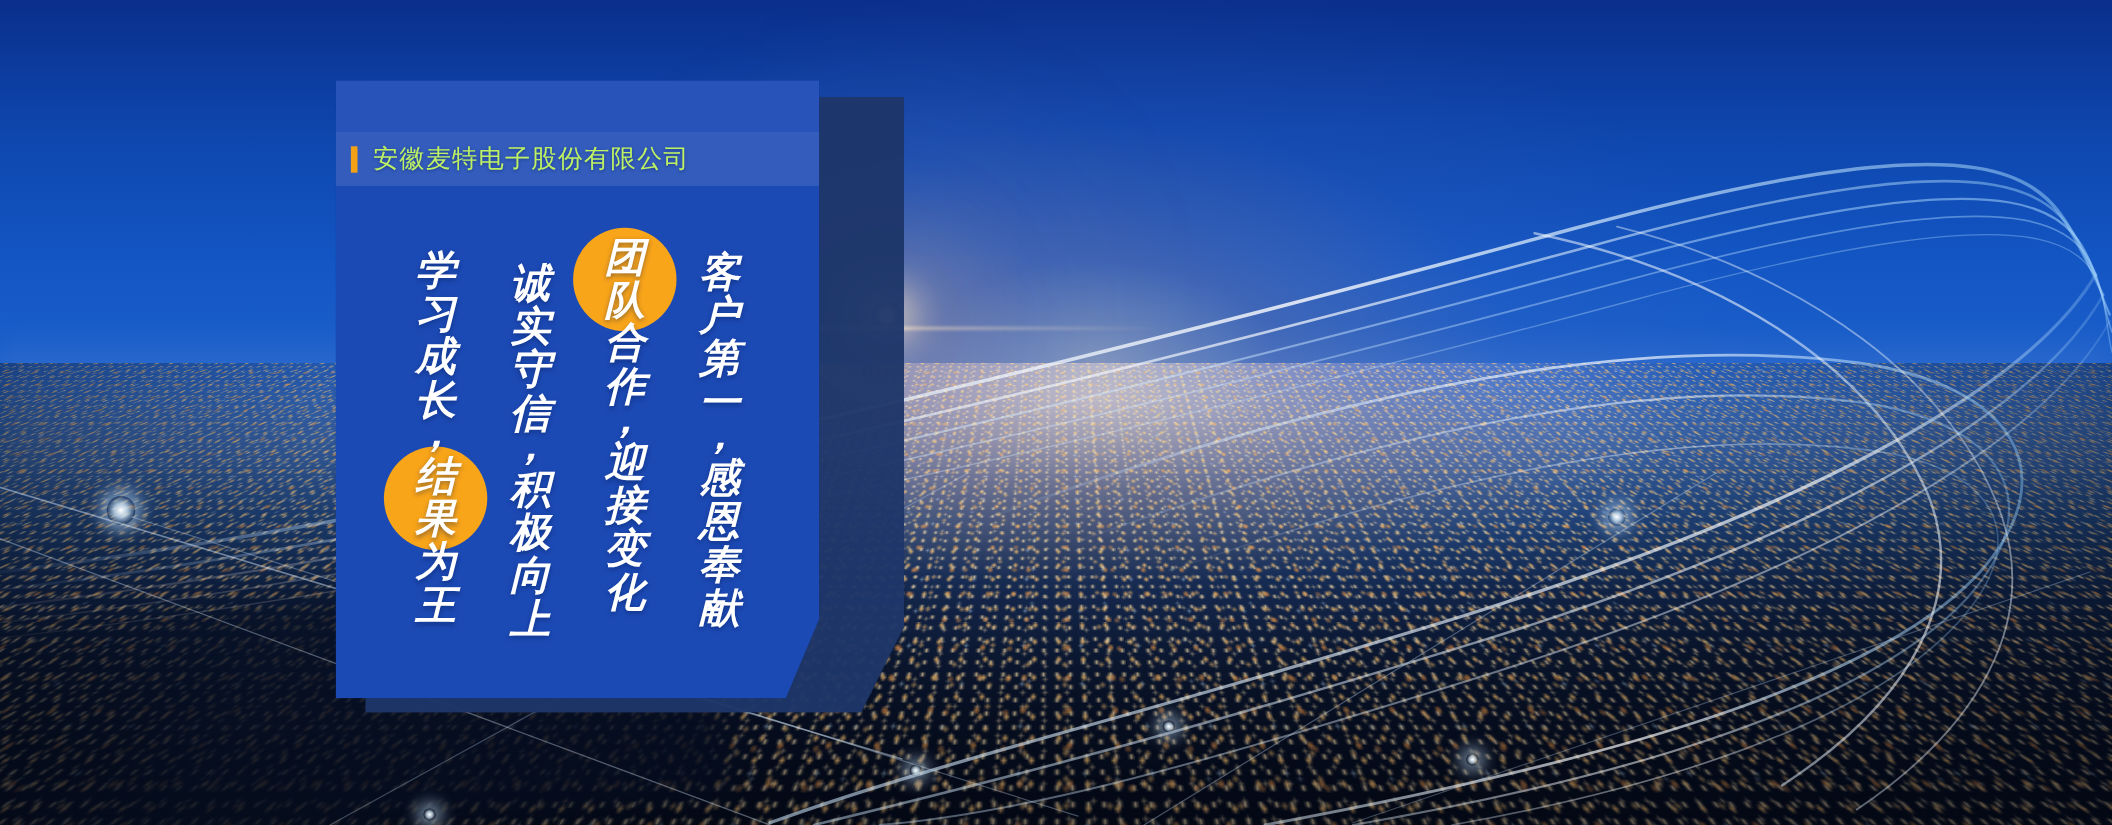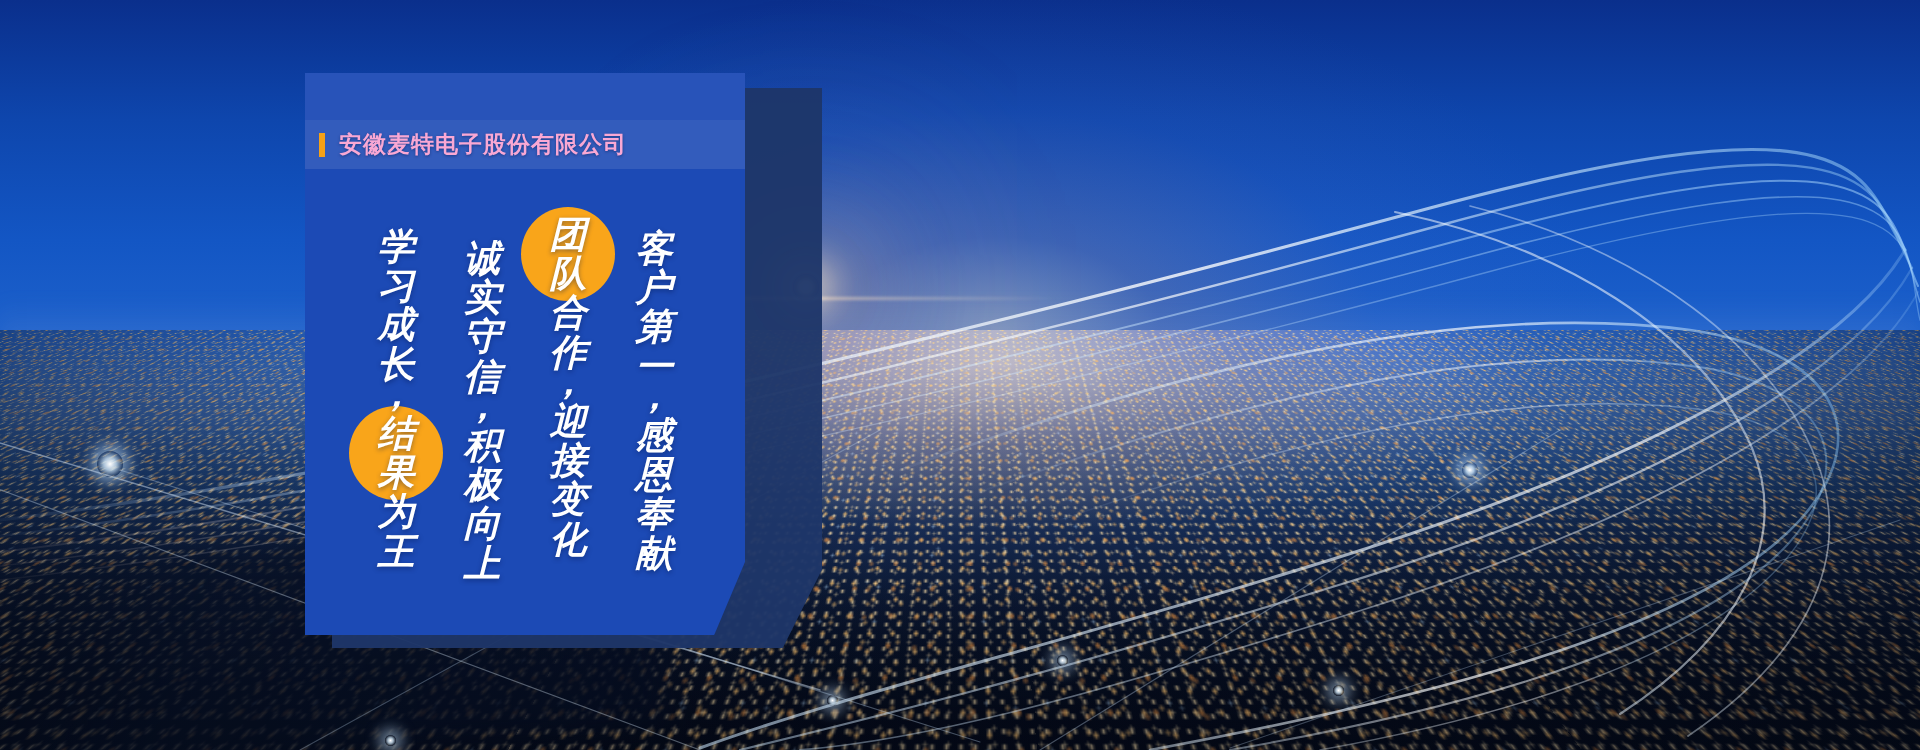--- a/index.html
+++ b/index.html
@@ -216,24 +216,24 @@
   .title-bar {
     width: 6px;
     height: 24px;
     background: #f5a117;
     margin-left: 14px;
     margin-right: 14px;
     flex: 0 0 auto;
   }
   .card-title {
     font-family: "Liberation Sans", "DejaVu Sans", sans-serif;
-    font-weight: 700;
+    font-weight: 400;
     font-size: 23px;
     letter-spacing: 1px;
-    color: #f9a8d4;
+    color: #bef264;
     white-space: nowrap;
     text-shadow: 0 1px 3px rgba(0, 20, 70, 0.45);
   }
 
   
   .slogans {
     position: absolute;
     left: 0;
     right: 0;
     top: 138px;

